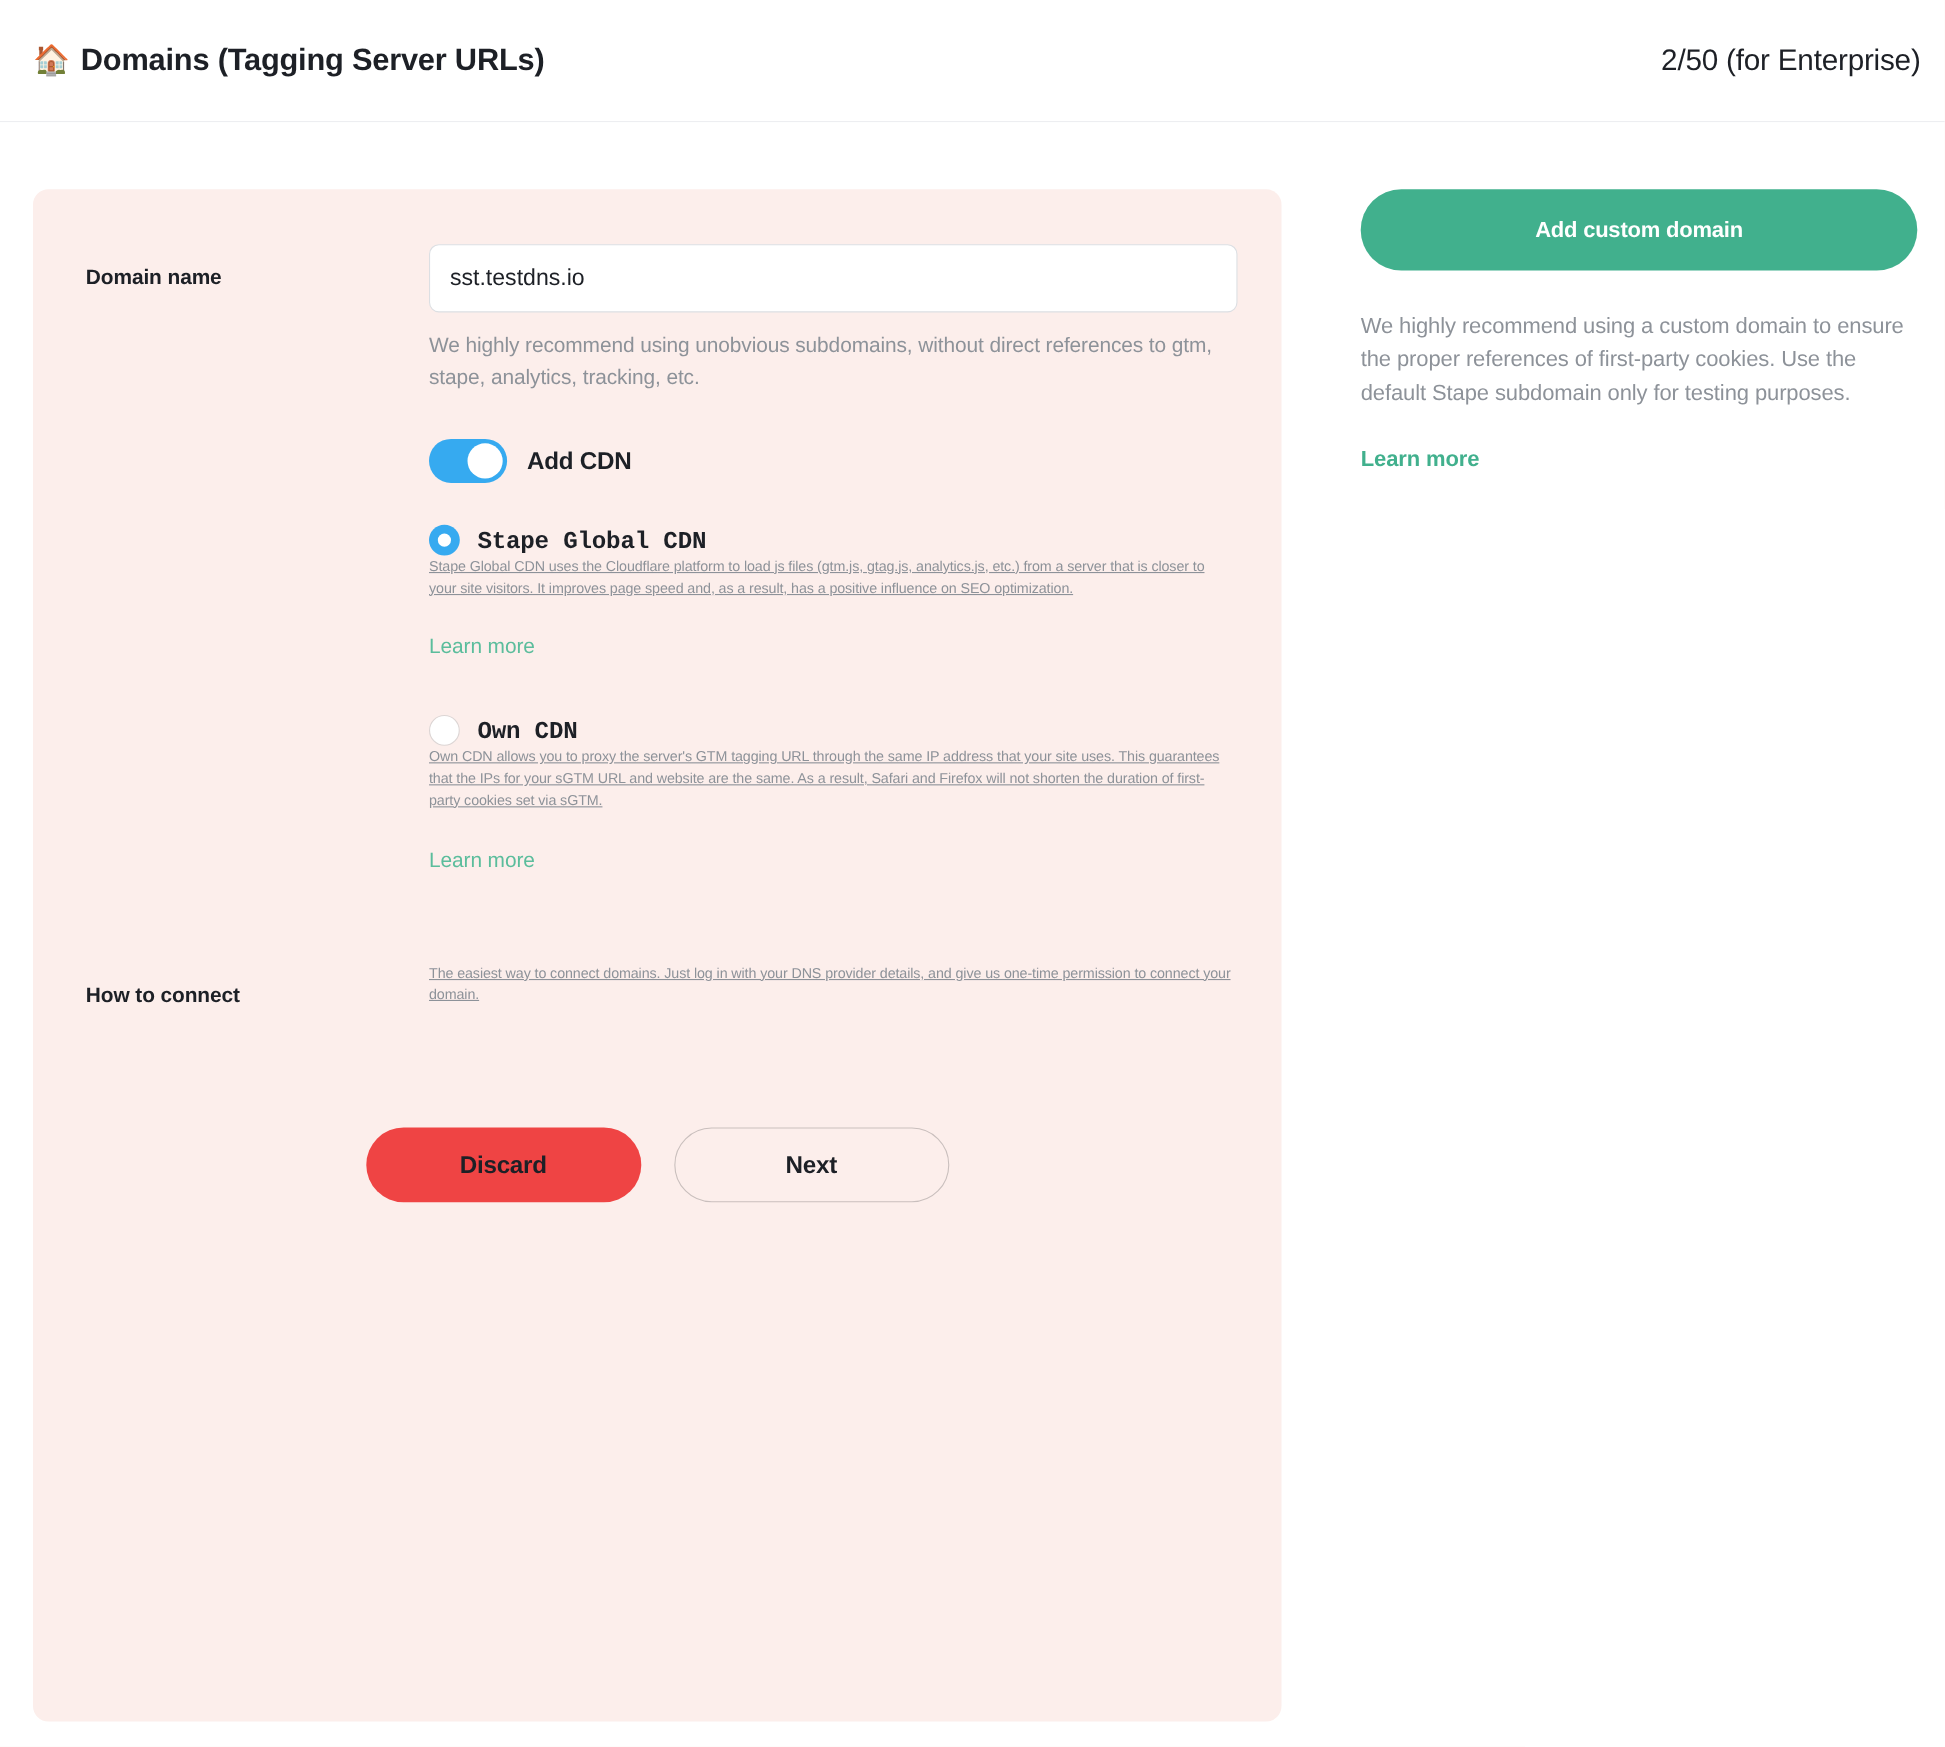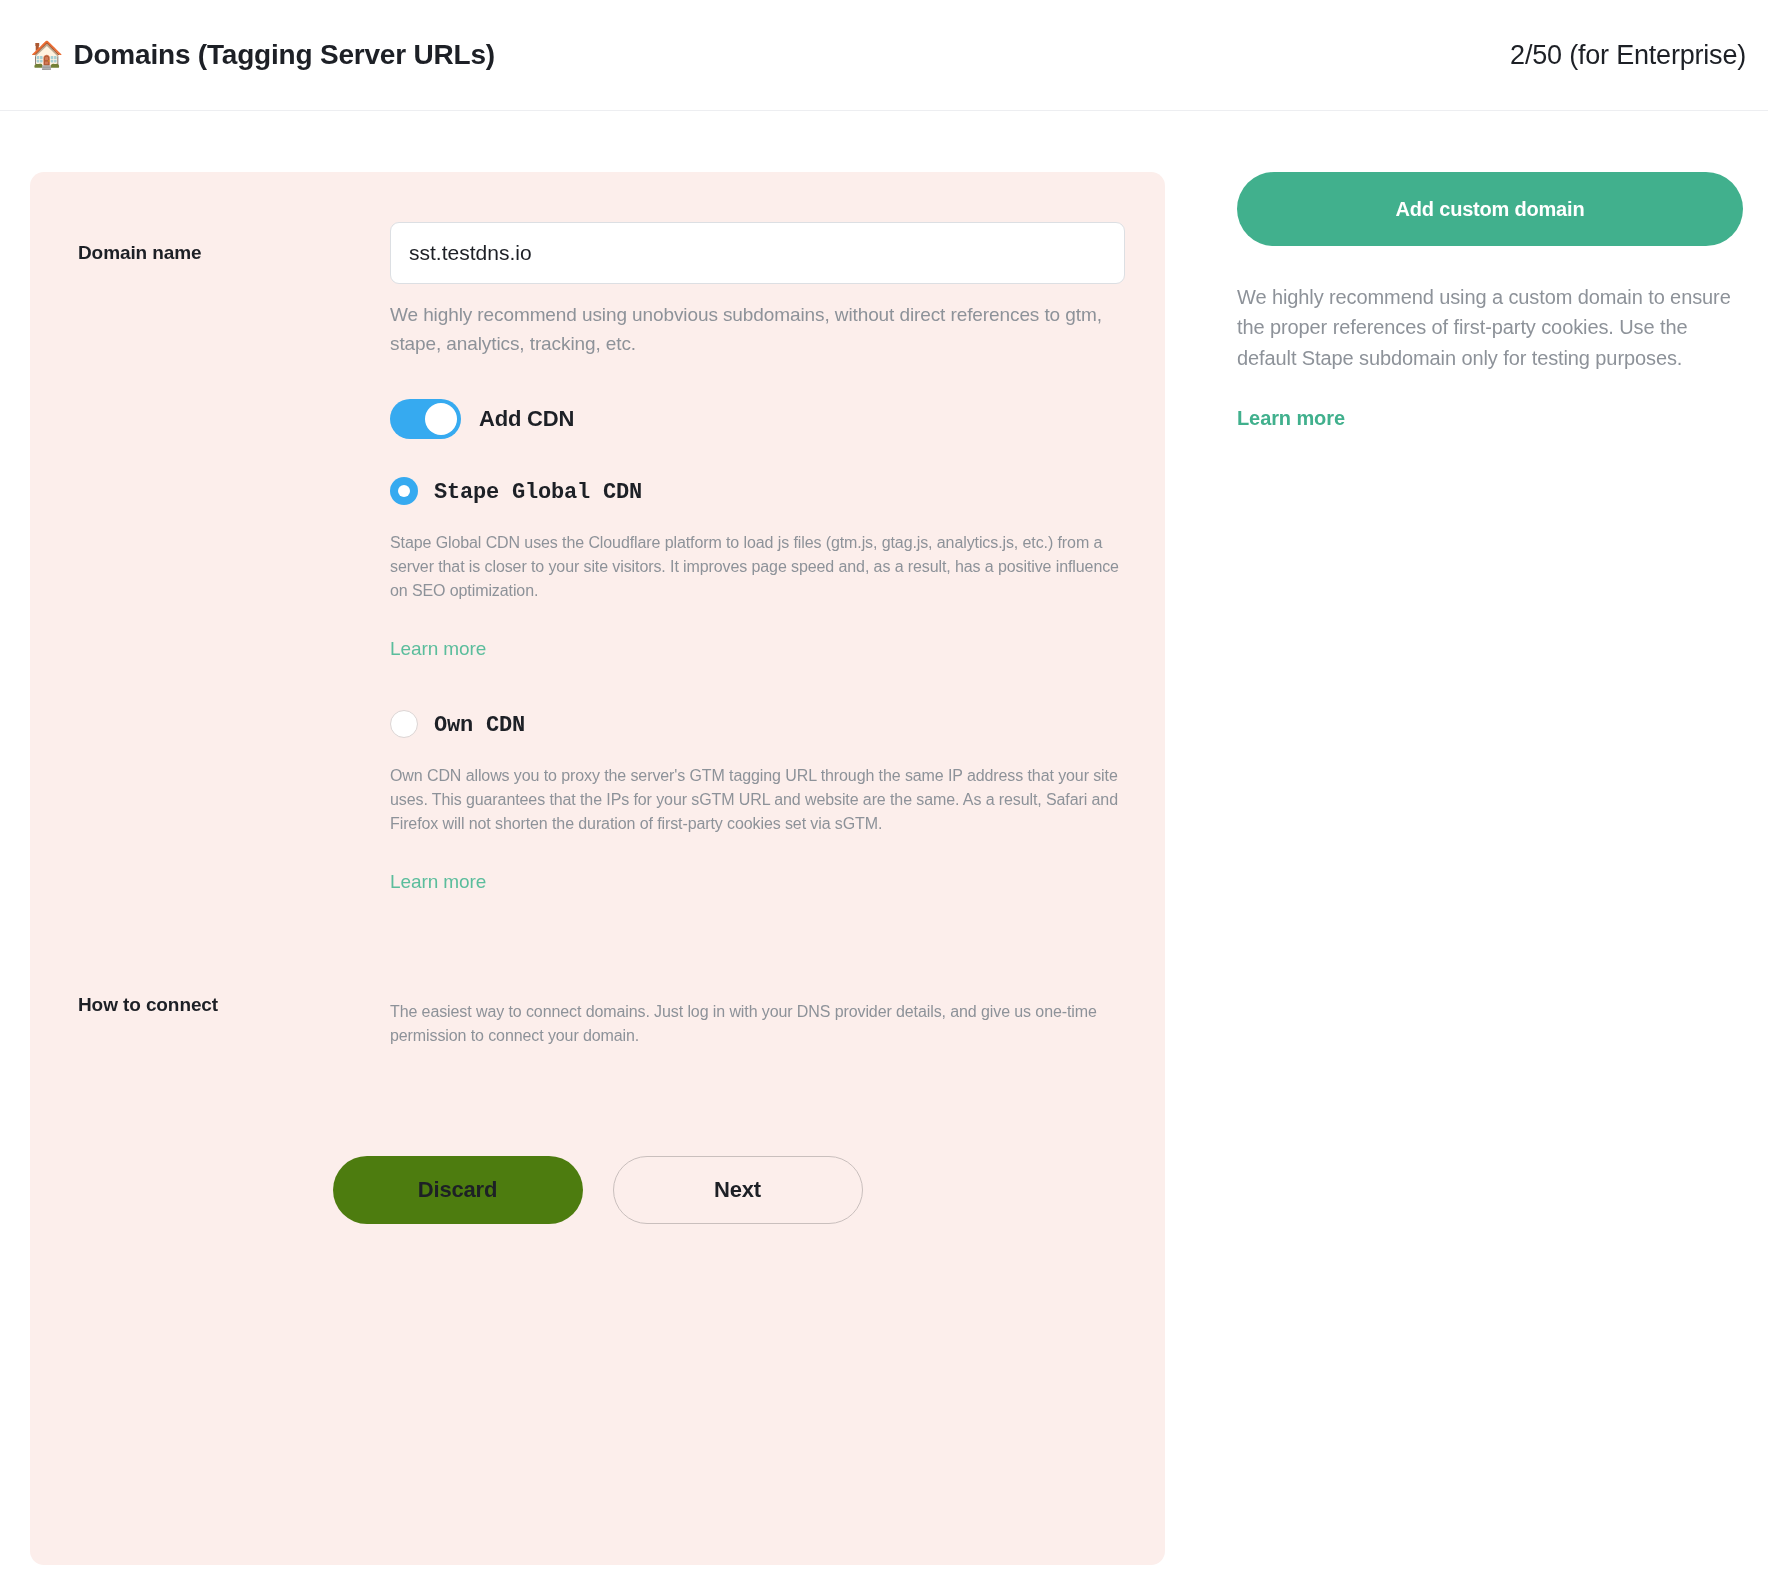--- a/index.html
+++ b/index.html
@@ -158,26 +158,27 @@
     border-radius: 50%;
     background: #ffffff;
   }
   .radio-label {
     font-size: 22px;
     font-weight: 700;
     color: #1d2026;
     letter-spacing: -0.2px;
   }
   .radio-desc {
-    font-size: 16px;
+    font-size: 13px;
     line-height: 1.52;
     color: #8d9299;
-    margin-top: 26px;
+    margin-top: 0;
     max-width: 730px;
     letter-spacing: -0.1px;
+    text-decoration: underline;
   }
 
   .link-soft {
     display: inline-block;
     font-size: 19px;
     color: #5bbd9c;
     text-decoration: none;
     cursor: pointer;
     letter-spacing: -0.1px;
   }
@@ -204,21 +205,21 @@
     border: none;
     font-family: "Liberation Sans", sans-serif;
     font-size: 22px;
     font-weight: 700;
     letter-spacing: -0.2px;
     cursor: pointer;
     display: inline-flex;
     align-items: center;
     justify-content: center;
   }
-  .btn-discard { background: #4d7c0f; color: #1d2026; }
+  .btn-discard { background: #ef4444; color: #1d2026; }
   .btn-next {
     background: transparent;
     border: 1px solid #c9bfbd;
     color: #1d2026;
   }
 
   
   .side-panel {
     flex: 1 1 auto;
     padding-left: 72px;

